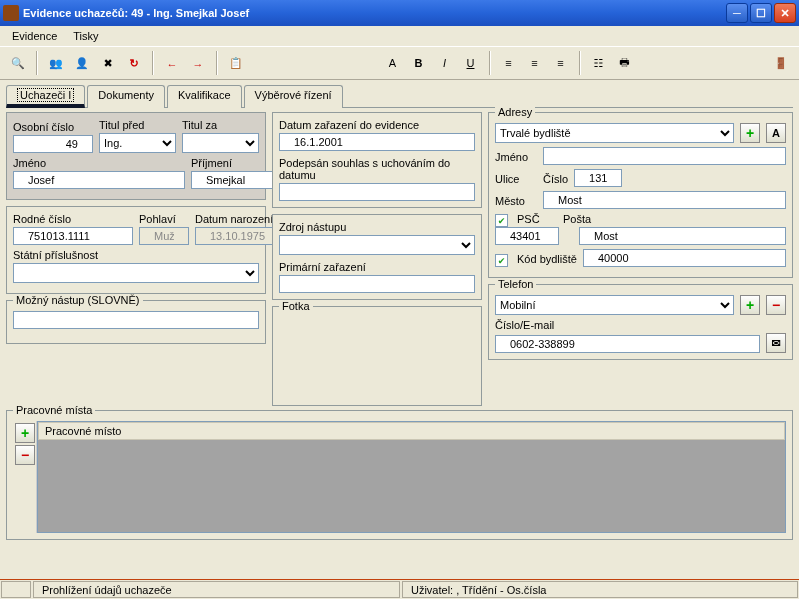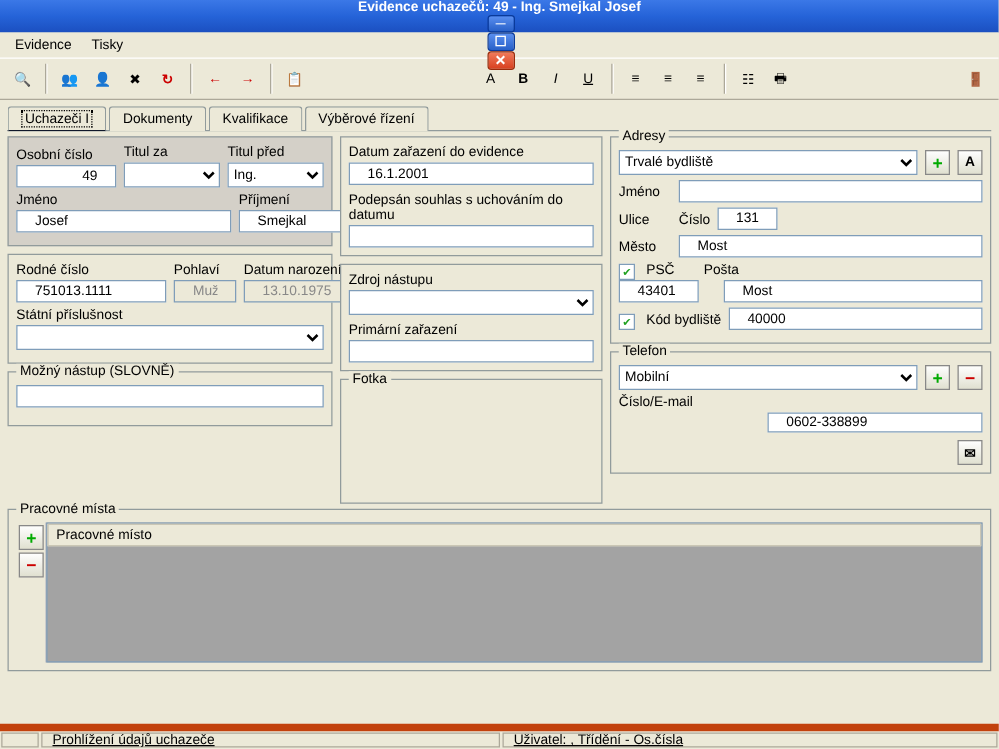--- a/index.html
+++ b/index.html
@@ -1,38 +1,38 @@
 <!DOCTYPE html>
 <html><head>
 <meta charset="utf-8">
 <style>
 * { box-sizing: border-box; margin: 0; padding: 0; font-family: "Tahoma", sans-serif; font-size: 11px; }
 body { background: #ece9d8; width: 799px; height: 599px; overflow: hidden; }
 
 
-.titlebar { background: linear-gradient(to bottom, #3b78e7 0%, #2563d8 50%, #1b4fc0 100%); height: 26px; display: flex; align-items: center; padding: 0 3px; color: white; font-weight: bold; flex-direction: column; }
+.titlebar { background: linear-gradient(to bottom, #3b78e7 0%, #2563d8 50%, #1b4fc0 100%); height: 26px; display: flex; align-items: center; padding: 0 3px; color: white; font-weight: bold; }
 .titlebar .icon { width: 16px; height: 16px; background: #8b4513; border-radius: 2px; margin-right: 4px; }
 .titlebar .title { flex: 1; }
 .titlebar .winbtn { width: 22px; height: 20px; margin-left: 2px; border: 1px solid #0a3a9a; border-radius: 3px; background: linear-gradient(to bottom,#5a8ff0,#2860c8); color: white; display: flex; align-items: center; justify-content: center; cursor: pointer; font-weight: bold; }
 .titlebar .winbtn.close { background: linear-gradient(to bottom,#f07a5a,#d84020); border-color:#9a2a0a; }
 
 
 .menubar { background: #ece9d8; height: 20px; display: flex; align-items: center; padding: 0 4px; }
 .menubar .mi { padding: 2px 8px; cursor: pointer; }
 
 
 .toolbar { background: #ece9d8; height: 34px; border-top: 1px solid #fff; border-bottom: 1px solid #aca899; display: flex; align-items: center; padding: 0 6px; gap: 2px; }
 .toolbar .tbtn { width: 24px; height: 24px; border: 1px solid transparent; display: flex; align-items: center; justify-content: center; cursor: pointer; font-family: "Arial"; }
 .toolbar .sep { width: 2px; height: 24px; border-left: 1px solid #aca899; border-right: 1px solid #fff; margin: 0 4px; }
 .toolbar .spacer { flex: 1; }
 
 
 .tabs { display: flex; padding: 4px 6px 0 6px; }
 .tab { padding: 3px 10px; border: 1px solid #919b9c; border-bottom: none; background: #ece9d8; margin-right: 2px; cursor: pointer; border-radius: 3px 3px 0 0; position: relative; top: 1px; }
-.tab.active { background: #ece9d8; border-bottom: 1px solid #0f172a; }
+.tab.active { background: #ece9d8; border-bottom: 4px solid #0f172a; }
 .tab.active .badge { border: 1px dotted #000; padding: 0px 2px;}
 .tabline { border-bottom: 1px solid #919b9c; margin: 0 6px; }
 
 
 .content { padding: 4px 6px; display: flex; gap: 6px; }
 .col { display: flex; flex-direction: column; gap: 6px; }
 .group { border: 1px solid #919b9c; padding: 6px; background: #ece9d8; position: relative; }
 .group.shade { background: #d4d0c8; }
 .legend { position: absolute; top: -7px; left: 6px; background: #ece9d8; padding: 0 3px; font-size: 11px; }
 .row { display: flex; gap: 6px; align-items: flex-end; margin-bottom: 4px; }
@@ -43,21 +43,21 @@
 .sel { border: 1px solid #7f9db9; background: #fff; height: 20px; font-size: 11px; }
 .sbtn { width: 20px; height: 20px; border: 1px solid #888; background: linear-gradient(#fefefe,#e0e0d0); cursor: pointer; display:flex;align-items:center;justify-content:center;font-weight:bold; }
 .plus { color: #0a0; font-size: 14px; }
 .minus { color: #c00; font-size: 14px; }
 .cbox { width: 13px; height: 13px; border: 1px solid #7f9db9; background:#fff; display:inline-flex;align-items:center;justify-content:center;font-size:9px;color:#21a121;margin-right:3px; }
 .listctrls { width: 24px; display:flex;flex-direction:column;gap:2px;padding:2px;background:#ece9d8;border-right:1px solid #ccc; }
 .listhead { background: #ece9d8; border: 1px solid #cac6b4; padding: 2px 6px; height:18px;}
 .listbody { flex:1; }
 
 
-.statusbar { position: absolute; bottom: 0; left: 0; right: 0; height: 20px; background: #ece9d8; border-top: 6px solid #c2410c; display: flex; text-decoration: underline; }
+.statusbar { position: absolute; bottom: 0; left: 0; right: 0; height: 20px; background: #ece9d8; border-top: 1px solid #c2410c; display: flex; }
 .statusbar .cell { border: 1px solid #aca899; padding: 2px 8px; margin: 1px; display:flex;align-items:center; }
 .statusbar .red { color: #c00000; font-weight: bold; }
 </style>
 </head>
 <body>
 
 <div class="titlebar">
   <div class="icon"></div>
   <div class="title">Evidence uchazečů: 49 - Ing. Smejkal Josef</div>
   <div class="winbtn">─</div>
@@ -110,26 +110,26 @@
 
   <div class="col" style="width:260px;">
 
     <div class="group shade">
       <div class="row">
         <div class="field" style="width:80px;">
           <span class="lbl">Osobní číslo</span>
           <input class="inp" style="text-align: right;" value="49">
         </div>
         <div class="field" style="width:85px;">
+          <span class="lbl">Titul před</span>
+          <select class="sel"><option>Ing.</option></select>
+        </div>
+        <div class="field" style="width:85px;">
           <span class="lbl">Titul za</span>
           <select class="sel"><option></option></select>
-        </div>
-        <div class="field" style="width:85px;">
-          <span class="lbl">Titul před</span>
-          <select class="sel"><option>Ing.</option></select>
         </div>
       </div>
       <div class="row">
         <div class="field" style="flex:1;">
           <span class="lbl">Jméno</span>
           <input class="inp" value="Josef" style="">
         </div>
         <div class="field" style="flex:1;">
           <span class="lbl">Příjmení</span>
           <input class="inp" value="Smejkal" style="">
@@ -241,21 +241,21 @@
         <select class="sel" style="flex:1;"><option>Mobilní</option></select>
         <div class="sbtn">
             <span class="plus">+</span>
           </div>
         <div class="sbtn">
             <span class="minus">−</span>
           </div>
       </div>
       <div class="field">
         <span class="lbl">Číslo/E-mail</span>
-        <div class="row" style="margin-bottom:0;flex-direction:column;">
+        <div class="row" style="margin-bottom:0;">
           <input class="inp" style="flex: 1 1 0%;" value="0602-338899">
           <div class="sbtn">✉</div>
         </div>
       </div>
     </div>
   </div>
 
 </div>
 
 <div style="padding: 0 6px 26px 6px;">

